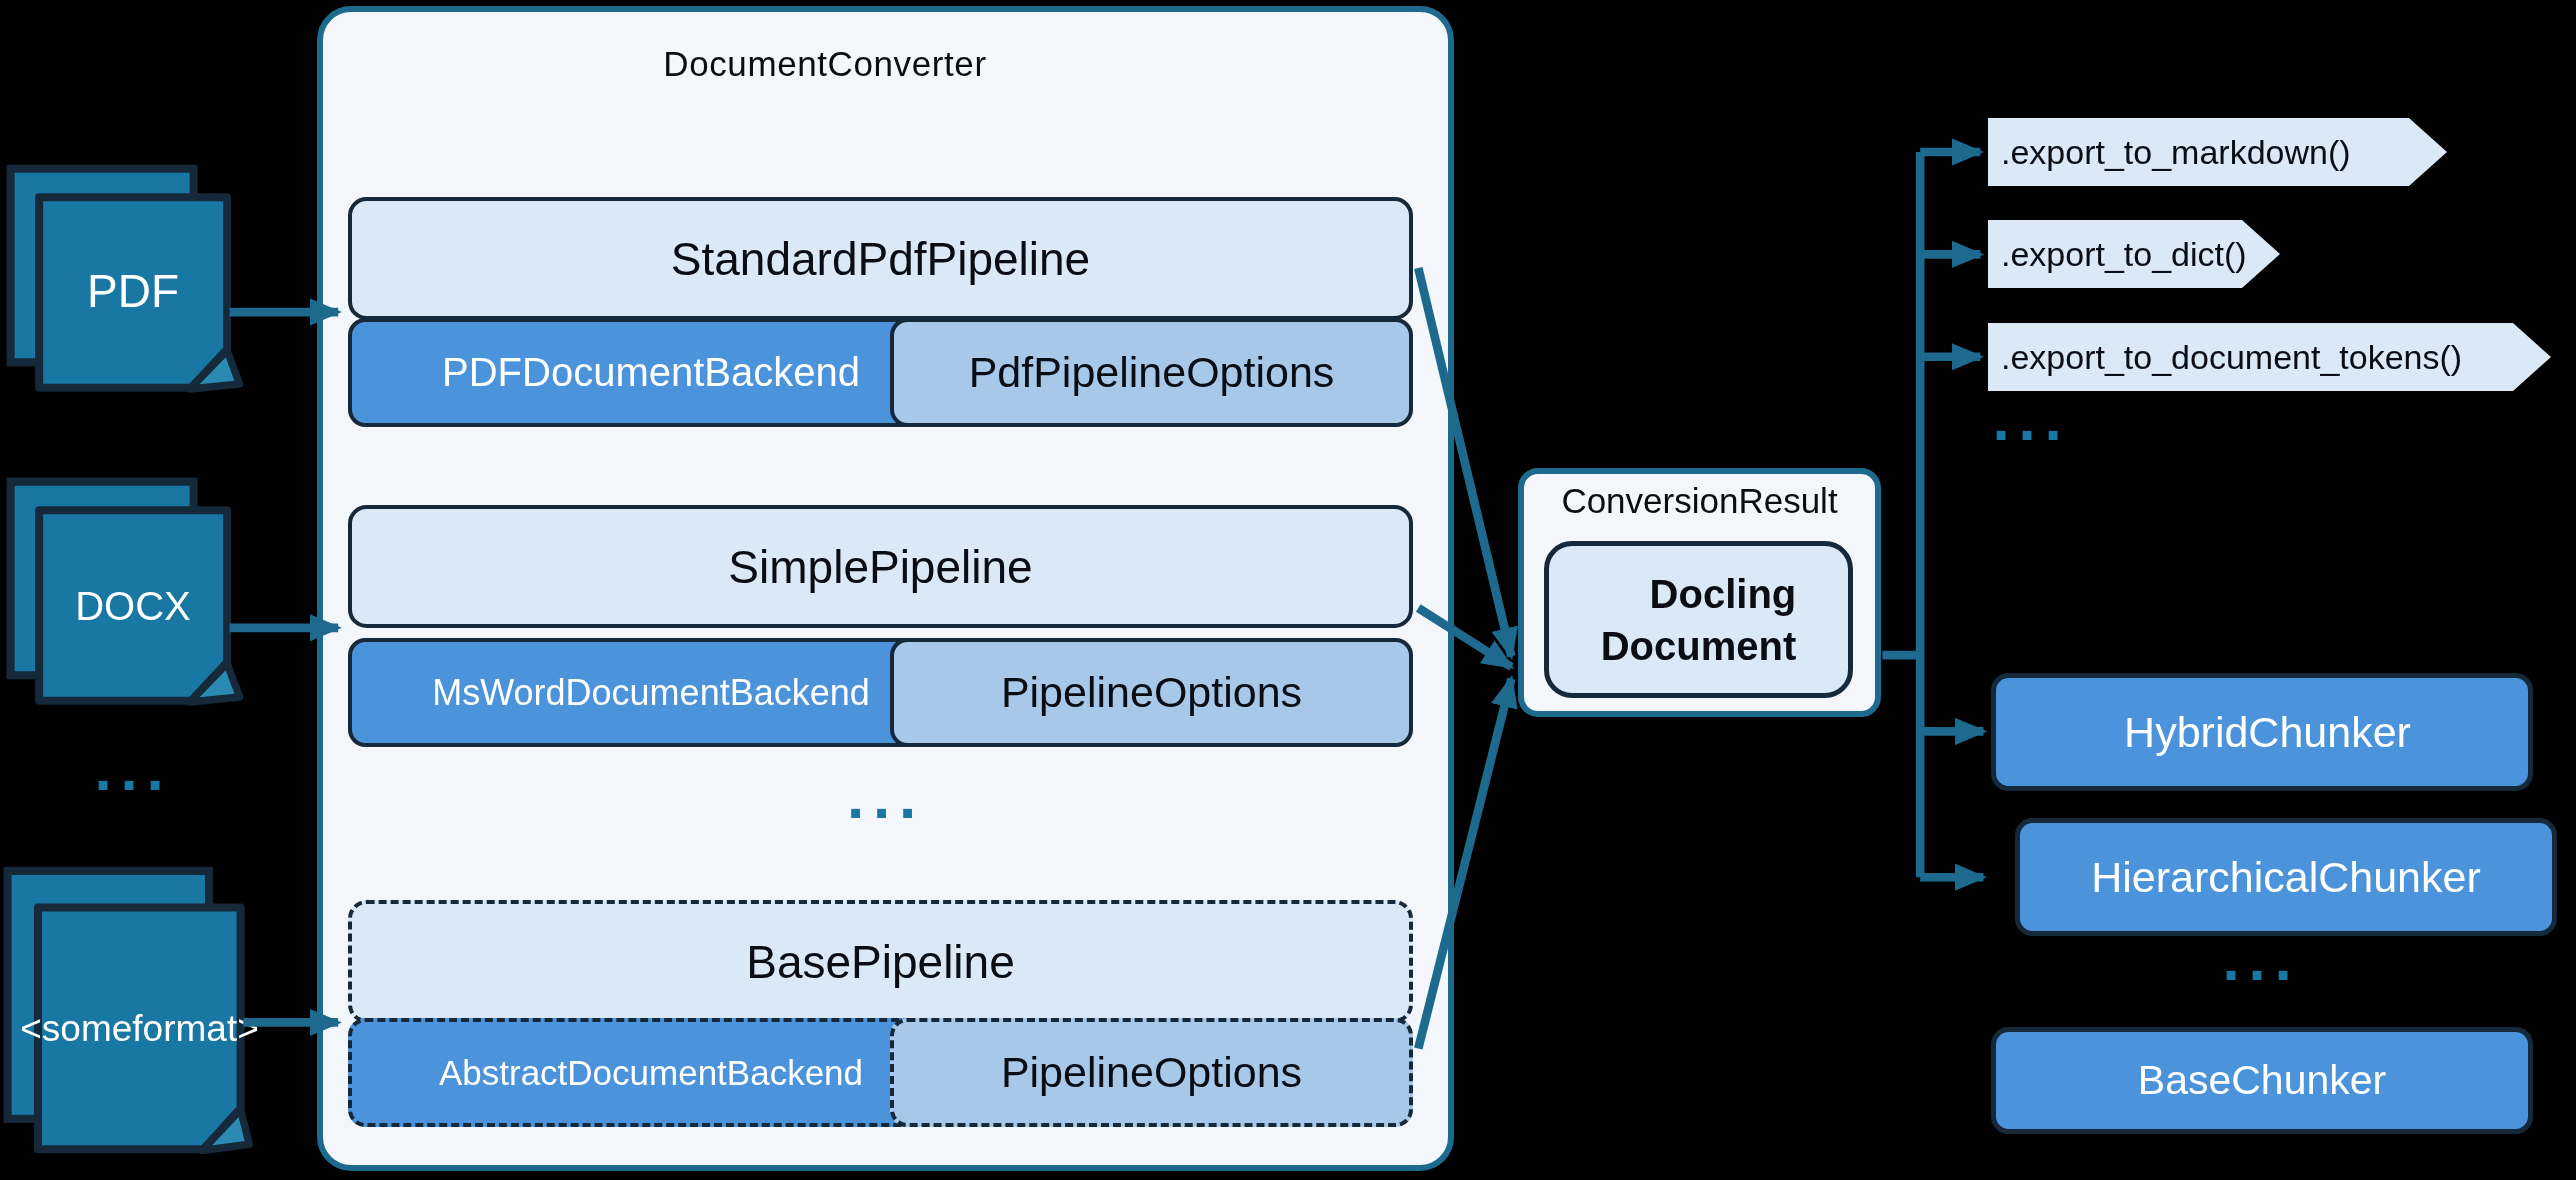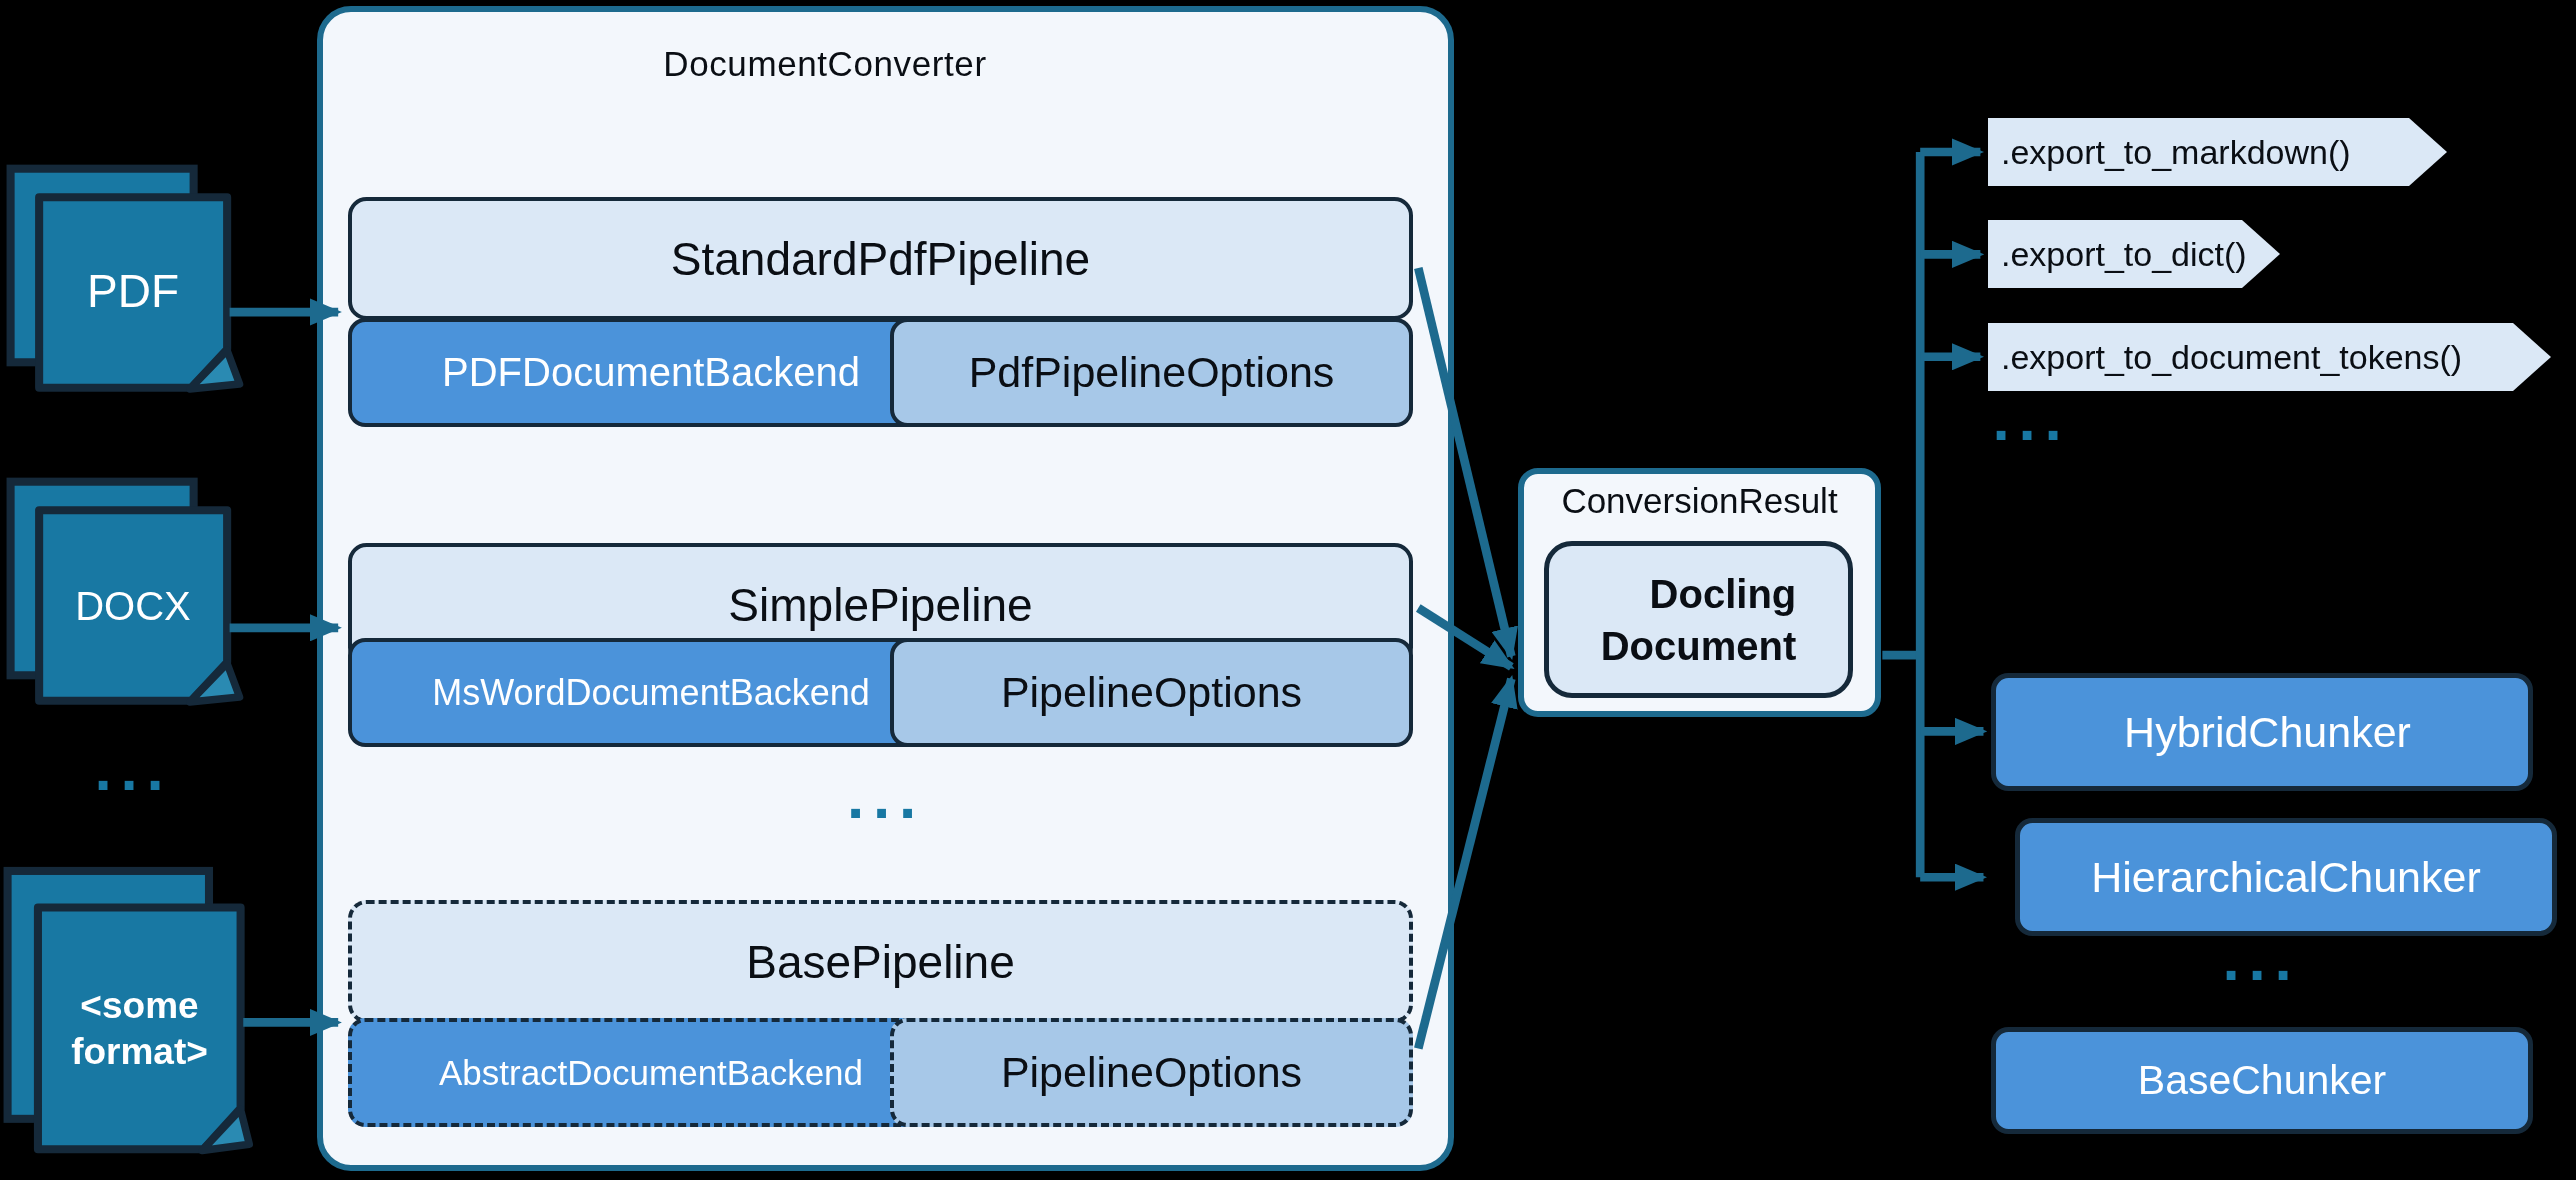--- a/index.html
+++ b/index.html
@@ -72,33 +72,33 @@
   </svg>
   <div class="abs doc-label" style="left:39px;top:511px;width:188px;height:190px;font-size:40px;">DOCX</div>
 
   <div class="abs dots" style="left:87px;top:738px;width:93px;">...</div>
 
   <svg class="icon-svg" style="left:1.9px;top:865px;" width="251" height="292" viewBox="0 0 405 470">
     <rect x="9" y="9" width="325" height="400" fill="#1878a3" stroke="#15293a" stroke-width="13"></rect>
     <path d="M58 68 H385 V392 L325 458 H58 Z" fill="#1878a3" stroke="#15293a" stroke-width="13" stroke-linejoin="round"></path>
     <path d="M323 460 L385 394 L399 450 Z" fill="#2a8ab2" stroke="#15293a" stroke-width="12" stroke-linejoin="round"></path>
   </svg>
-  <div class="abs doc-label" style="left:38px;top:908px;width:203px;height:242px;font-size:37px;flex-direction:column;font-weight:bold;">
+  <div class="abs doc-label" style="left:38px;top:908px;width:203px;height:242px;font-size:37px;flex-direction:row;">
     <span>&lt;some</span>
     <span>format&gt;</span>
   </div>
 
   <div class="abs converter-panel"></div>
   <div class="abs converter-title">DocumentConverter</div>
 
   <div class="abs pl-header" style="top:197px;">StandardPdfPipeline</div>
   <div class="abs pl-backend" style="top:318px;font-size:40px;">PDFDocumentBackend</div>
   <div class="abs pl-options" style="top:318px;">PdfPipelineOptions</div>
 
-  <div class="abs pl-header" style="top:543px;">SimplePipeline</div>
+  <div class="abs pl-header" style="top:505px;">SimplePipeline</div>
   <div class="abs pl-backend" style="top:638px;font-size:36px;">MsWordDocumentBackend</div>
   <div class="abs pl-options" style="top:638px;">PipelineOptions</div>
 
   <div class="abs dots" style="left:838px;top:766px;width:96px;">...</div>
 
   <div class="abs pl-header dashed" style="top:900px;">BasePipeline</div>
   <div class="abs pl-backend dashed" style="top:1018px;font-size:35px;">AbstractDocumentBackend</div>
   <div class="abs pl-options dashed" style="top:1018px;">PipelineOptions</div>
 
   <div class="abs result-box"></div>

